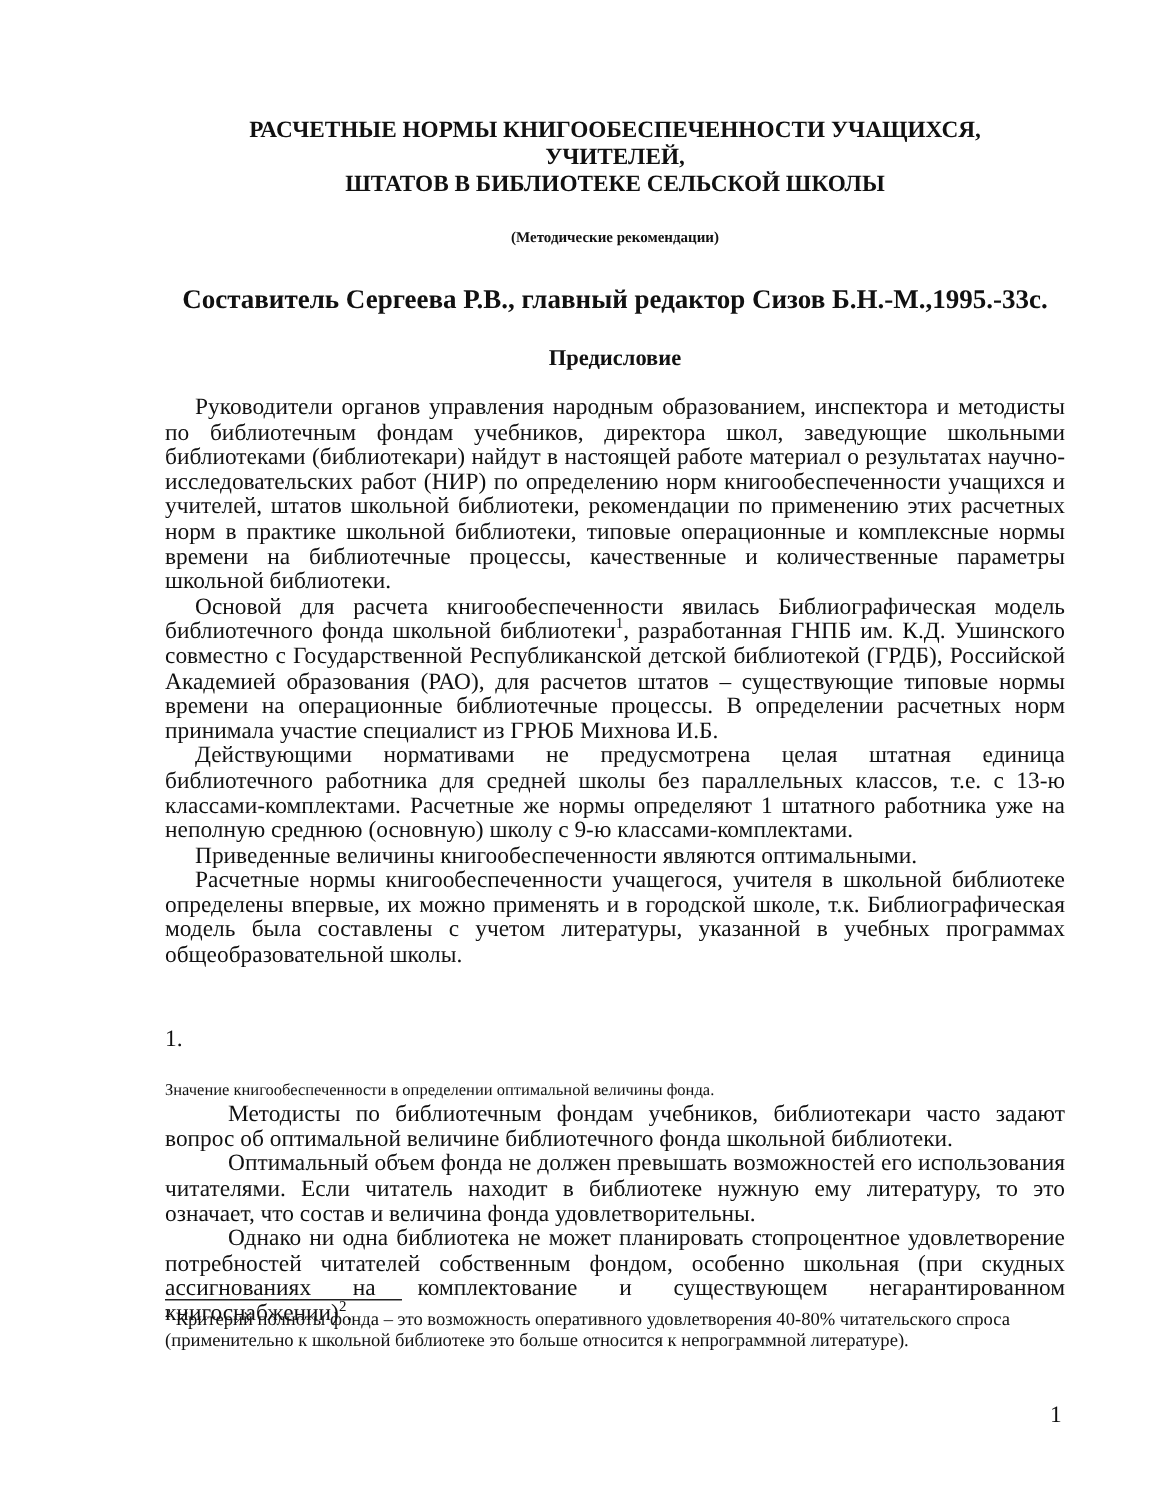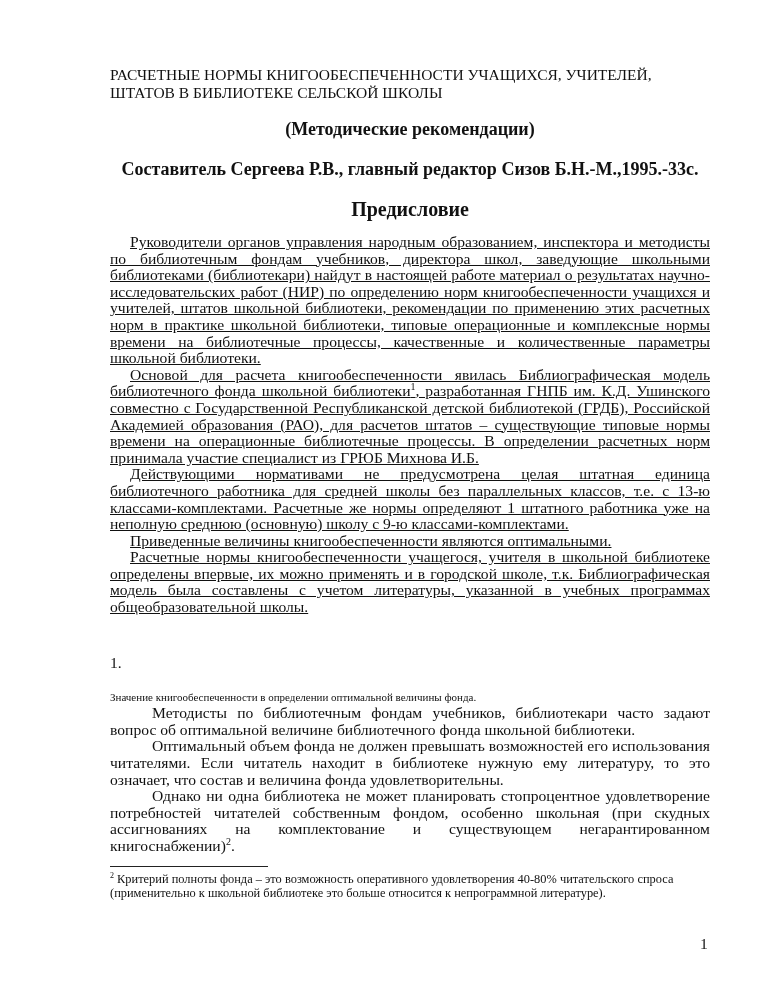--- a/index.html
+++ b/index.html
@@ -1,24 +1,24 @@
 <!DOCTYPE html>
 <html><head>
 <meta charset="utf-8">
 <style>
   html, body { margin: 0; padding: 0; background: #ffffff; }
   body { width: 768px; height: 994px; position: relative; overflow: hidden;
          font-family: "Liberation Serif", serif; color: #111; }
   .page { position: absolute; left: 0; top: 0; width: 768px; height: 994px; background: #fff; }
   .content { position: absolute; left: 110px; width: 600px; top: 66px; }
-  .title { font-weight: normal; font-size: 15.5px; text-align: left; line-height: 18px; margin: 0; }
-  .subtitle { font-weight: bold; font-size: 18px; text-align: center; line-height: 18px; margin: 18px 0 0 0; }
+  .title { font-weight: bold; font-size: 15.5px; text-align: center; line-height: 18px; margin: 12px; }
+  .subtitle { font-weight: bold; font-size: 10px; text-align: center; line-height: 18px; margin: 18px 0 0 0; }
   .compiler { font-weight: bold; font-size: 18px; text-align: center; line-height: 18px; margin: 22px 0 0 0; }
-  .preface { font-weight: bold; font-size: 20px; text-align: center; line-height: 18px; margin: 22px 0 0 0; }
-  .intro { margin-top: 16px; text-decoration: underline; }
+  .preface { font-weight: bold; font-size: 15px; text-align: center; line-height: 18px; margin: 22px 0 0 0; }
+  .intro { margin-top: 16px; }
   p.para { margin: 0; font-size: 15.6px; line-height: 16.6px; text-align: justify; text-indent: 20px; }
   p.para.deep { text-indent: 42px; }
   p.plain { margin: 0; font-size: 11px; line-height: 16.6px; text-align: justify; }
   .section-head { margin: 38px 0 0 0; font-size: 15.6px; line-height: 17px; display: flex; }
   .section-head .num { width: 22px; }
   .section-sub { margin-top: 18px; }
   sup { font-size: 10px; line-height: 0; vertical-align: super; }
   .fn-rule { position: absolute; left: 110px; top: 866px; width: 158px; height: 0; border-top: 1px solid #222; }
   .footnotes { position: absolute; left: 110px; top: 872px; width: 600px; font-size: 12.4px; line-height: 14.4px; }
   .footnotes p { margin: 0; }

